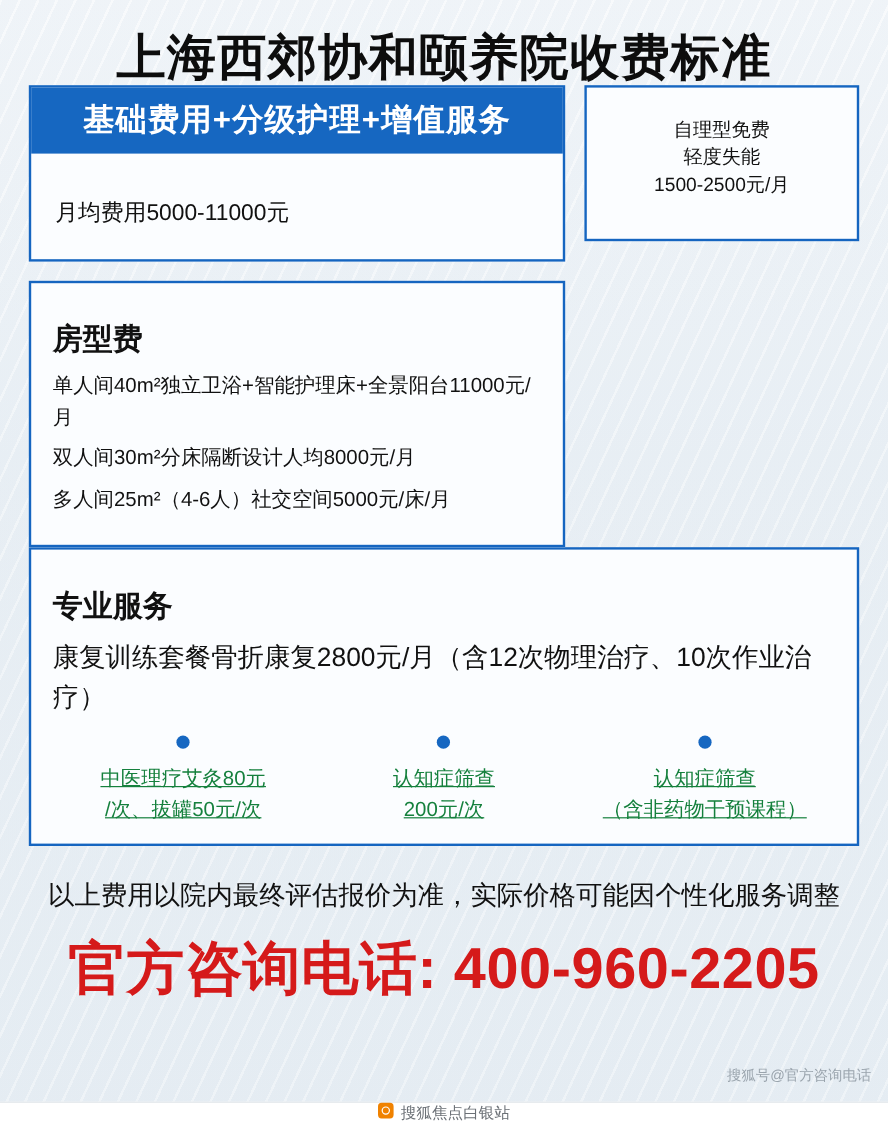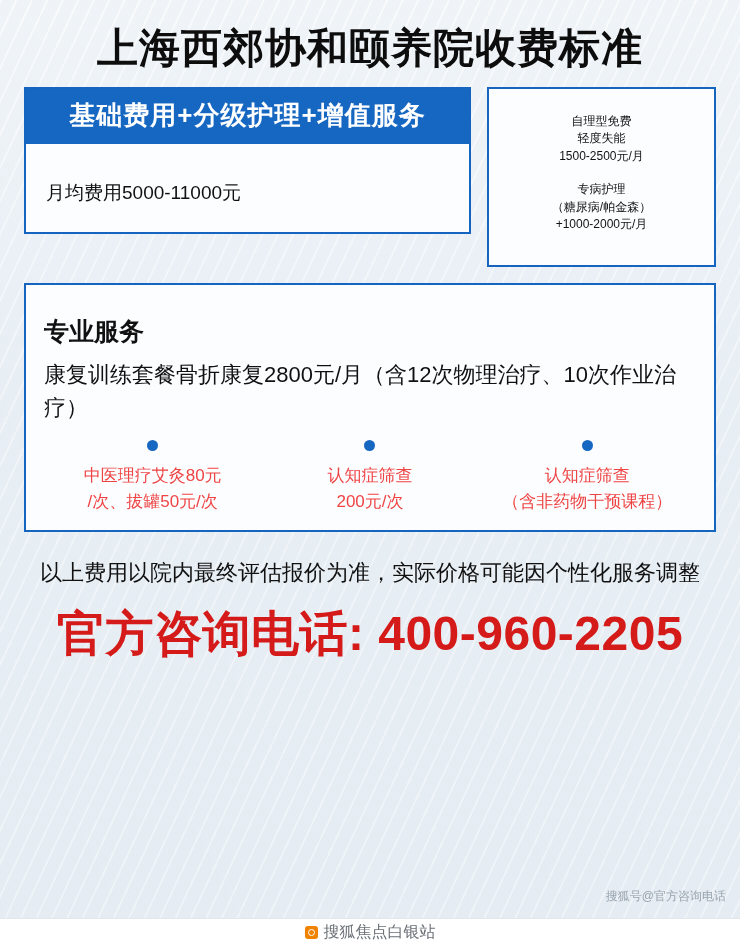--- a/index.html
+++ b/index.html
@@ -35,21 +35,20 @@
   }
 
   
   .title {
     text-align: center;
     font-weight: 900;
     font-size: 41px;
     letter-spacing: 1px;
     color: #0d0d0d;
     padding-top: 26px;
-    padding-bottom: 16px;
     line-height: 1.1;
     white-space: nowrap;
   }
 
   
   .cols {
     display: flex;
     gap: 16px;
     align-items: flex-start;
   }
@@ -103,32 +102,31 @@
     line-height: 1.5;
     margin: 9px 0;
   }
 
   
   .nursing-body {
     padding: 14px 10px 16px;
     text-align: center;
   }
   .nursing-block {
-    font-size: 12px;
+    font-size: 16px;
     line-height: 1.45;
     color: #111;
     margin: 12px 0 16px;
   }
   .nursing-block.first {
     margin-top: 10px;
   }
 
   
   .pro-card {
-    margin-top: 16px;
   }
   .pro-lead {
     font-size: 22px;
     color: #111;
     margin: 4px 0 16px;
     line-height: 1.5;
   }
   .pro-grid {
     display: flex;
     text-align: center;
@@ -140,21 +138,22 @@
   .dot {
     width: 11px;
     height: 11px;
     border-radius: 50%;
     background: #1667c1;
     margin: 0 auto 12px;
   }
   .pro-text {
     font-size: 17px;
     line-height: 1.5;
-    color: #ef4444;
+    color: #15803d;
+    text-decoration: underline;
   }
 
   
   .note {
     text-align: center;
     font-size: 22px;
     color: #111;
     margin-top: 26px;
   }
   .phone {
@@ -177,24 +176,23 @@
   }
   .bottombar {
     position: absolute;
     left: 0;
     right: 0;
     bottom: 0;
     height: 26px;
     background: #ffffff;
     border-top: 1px solid #e2e6ea;
     display: flex;
-    align-items: center;
     justify-content: center;
     gap: 6px;
-    font-size: 16px;
+    font-size: 13px;
     color: #6b7076;
   }
   .sohu-logo {
     display: inline-block;
     width: 13px;
     height: 13px;
     border-radius: 3px;
     background: #f08200;
     position: relative;
   }
@@ -224,32 +222,37 @@
 
       <div class="col-left">
 
         <div class="card">
           <div class="card-header">基础费用+分级护理+增值服务</div>
           <div class="card-body">
             <div class="basic-line">月均费用5000-11000元</div>
           </div>
         </div>
 
+        <div class="card">
+          <div class="card-body">
+            <div class="section-title">房型费</div>
+            <div class="room-line">单人间40m²独立卫浴+智能护理床+全景阳台11000元/月</div>
+            <div class="room-line">双人间30m²分床隔断设计人均8000元/月</div>
+            <div class="room-line">多人间25m²（4-6人）社交空间5000元/床/月</div>
+          </div>
+        </div>
 
       </div>
 
       <div class="col-right">
         <div class="card">
           <div class="nursing-body">
             <div class="nursing-block first" style="white-space:pre-line">自理型免费
 轻度失能
 1500-2500元/月</div>
-            <div class="nursing-block" style="white-space:pre-line">专病护理
-（糖尿病/帕金森）
-+1000-2000元/月</div>
           </div>
         </div>
       </div>
 
     </div>
 
     <div class="card pro-card">
       <div class="card-body">
         <div class="section-title">专业服务</div>
         <div class="pro-lead">康复训练套餐骨折康复2800元/月（含12次物理治疗、10次作业治疗）</div>

